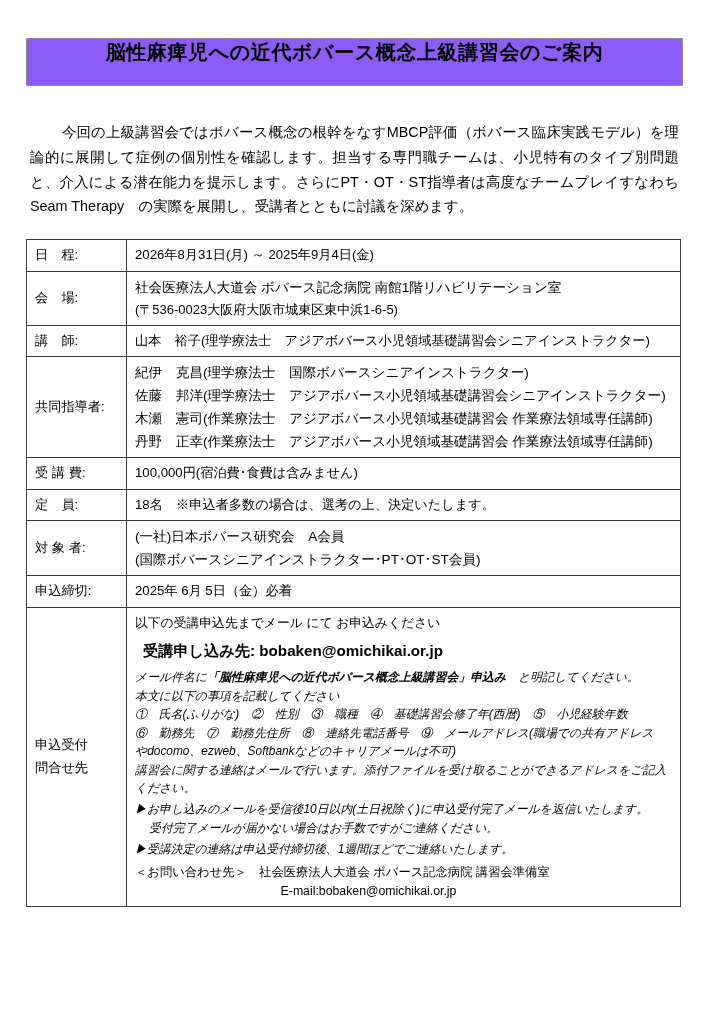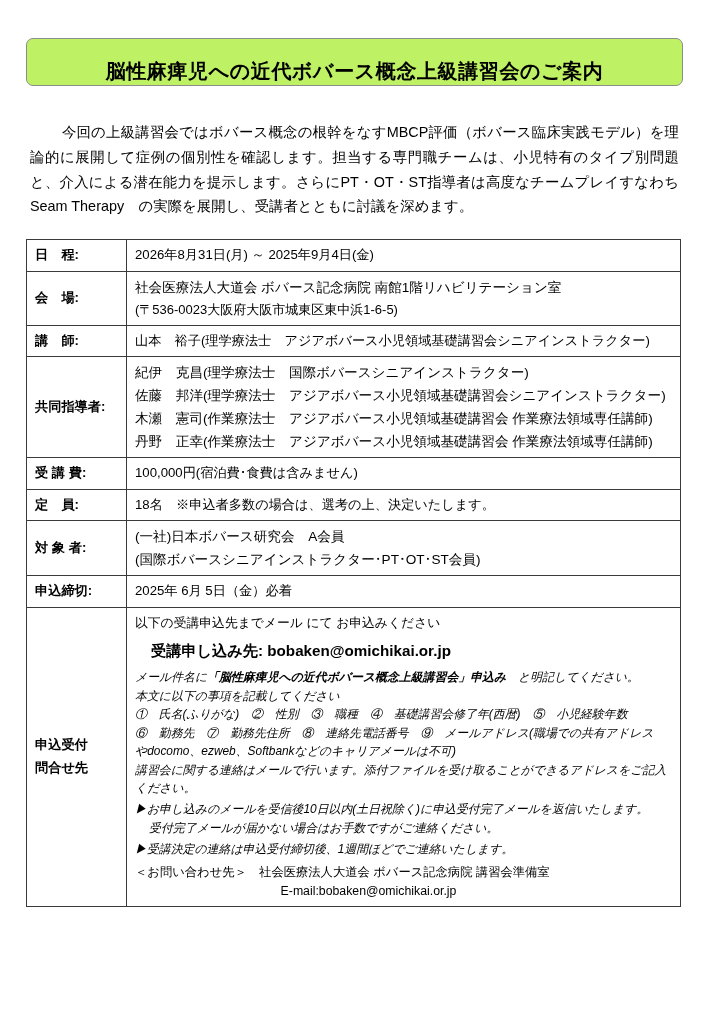--- a/index.html
+++ b/index.html
@@ -19,25 +19,25 @@
     width: 709px;
     height: 1024px;
     box-sizing: border-box;
     padding: 0 26px;
   }
   
   .title-banner {
     margin-top: 38px;
     height: 46px;
     border: 1px solid #8c8c8c;
-    border-radius: 7px;
+    border-radius: 1px;
     display: flex;
-    align-items: flex-end;
+    align-items: flex-start;
     justify-content: center;
-    background: #bef264;
+    background: #8b5cf6;
   }
   .title-banner .title-text {
     font-size: 20px;
     font-weight: bold;
     letter-spacing: 0.6px;
     white-space: nowrap;
   }
   
   .intro {
     margin-top: 34px;
@@ -61,41 +61,40 @@
     padding: 5px 8px;
     font-size: 13.2px;
     line-height: 1.55;
   }
   td.label {
     width: 92px;
     text-align: left;
     padding-left: 10px;
     white-space: nowrap;
     font-size: 13px;
-    font-weight: bold;
   }
   td.value { padding-left: 12px; }
   .v-lg { font-size: 15px; }
   .v-md { font-size: 13.6px; }
   .v-sm { font-size: 13px; }
   .line { display: block; }
   .line + .line { margin-top: 2px; }
   .tight { line-height: 1.5; margin-left: 20px; }
   .gap-top { margin-top: 5px; }
   
   td.apply {
     padding: 7px 10px 8px 12px;
     font-size: 12.2px;
     line-height: 1.62;
   }
   .apply .l1 { font-size: 12.8px; }
   .apply .mail-line {
     font-size: 15.2px;
     font-weight: bold;
-    margin: 6px 0 6px 16px;
+    margin: 6px 0 6px 8px;
   }
   .apply .small { font-size: 11.9px; font-style: italic; }
   .apply .small b { font-weight: bold; }
   .apply .bullet { margin-top: 3px; }
   .apply .indent1 { padding-left: 14px; }
   .apply .contact { margin-top: 4px; font-size: 12.3px; }
   .apply .contact-mail { text-align: center; font-size: 12.3px; padding-right: 70px; }
   .label-2line { line-height: 1.5; }
 </style>
 </head>

